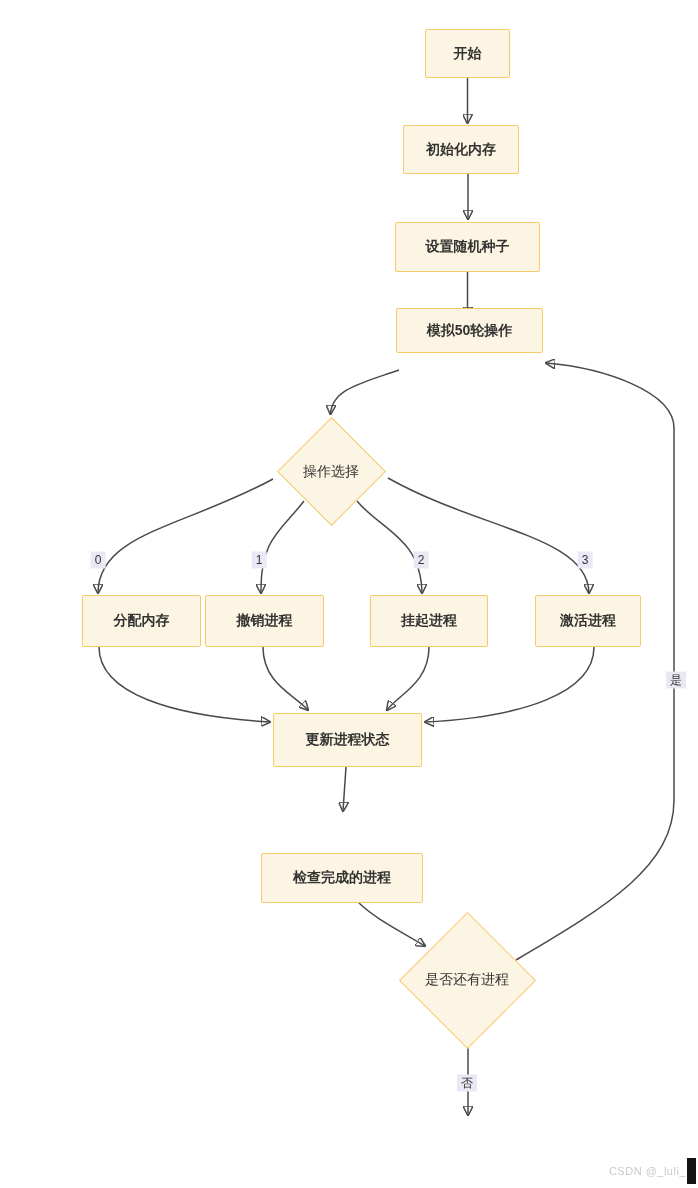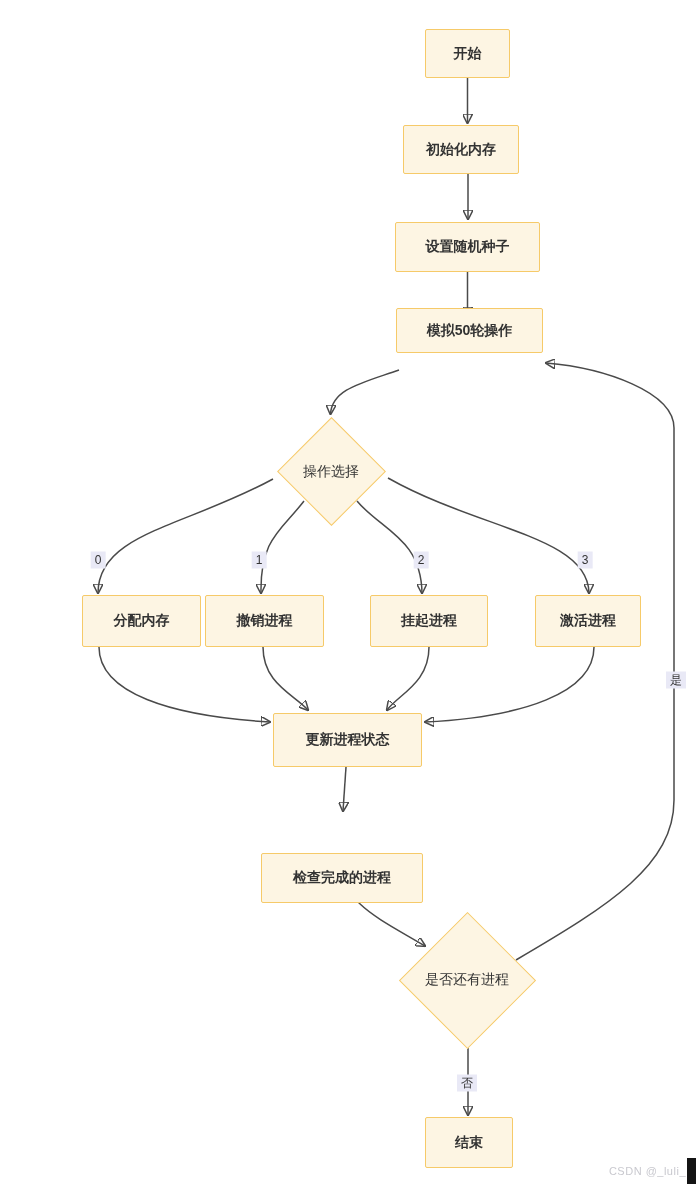--- a/index.html
+++ b/index.html
@@ -153,23 +153,20 @@
   </div>
   <div class="node" data-name="node-check-done">
     <span data-name="node-check-done-label">检查完成的进程</span>
   </div>
 
   <div class="diamond-wrap" data-name="node-has-process">
     <div class="diamond-shape" data-name="has-process-diamond-shape"></div>
     <span class="diamond-label" data-name="node-has-process-label">是否还有进程</span>
   </div>
 
-  <div class="node" data-name="node-end">
-    <span data-name="node-end-label">结束</span>
-  </div>
 
   <span class="edge-label" data-name="edge-label-0">0</span>
   <span class="edge-label" data-name="edge-label-1">1</span>
   <span class="edge-label" data-name="edge-label-2">2</span>
   <span class="edge-label" data-name="edge-label-3">3</span>
   <span class="edge-label" data-name="edge-label-yes">是</span>
   <span class="edge-label" data-name="edge-label-no">否</span>
 
   <span class="watermark" data-name="watermark-text">CSDN @_luli_</span>
   <span class="cursor-bar" data-name="text-cursor"></span>

